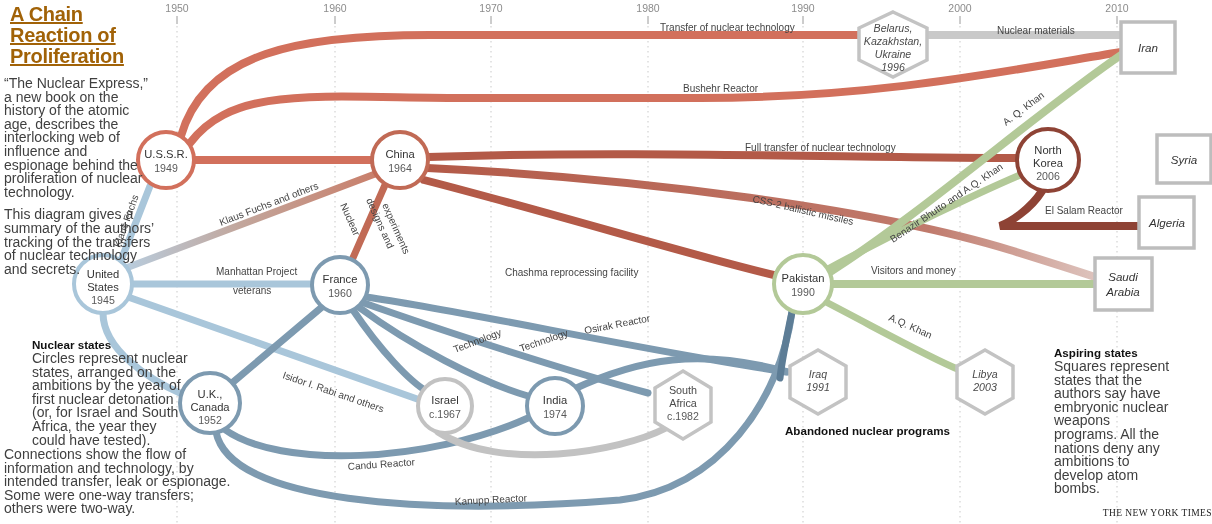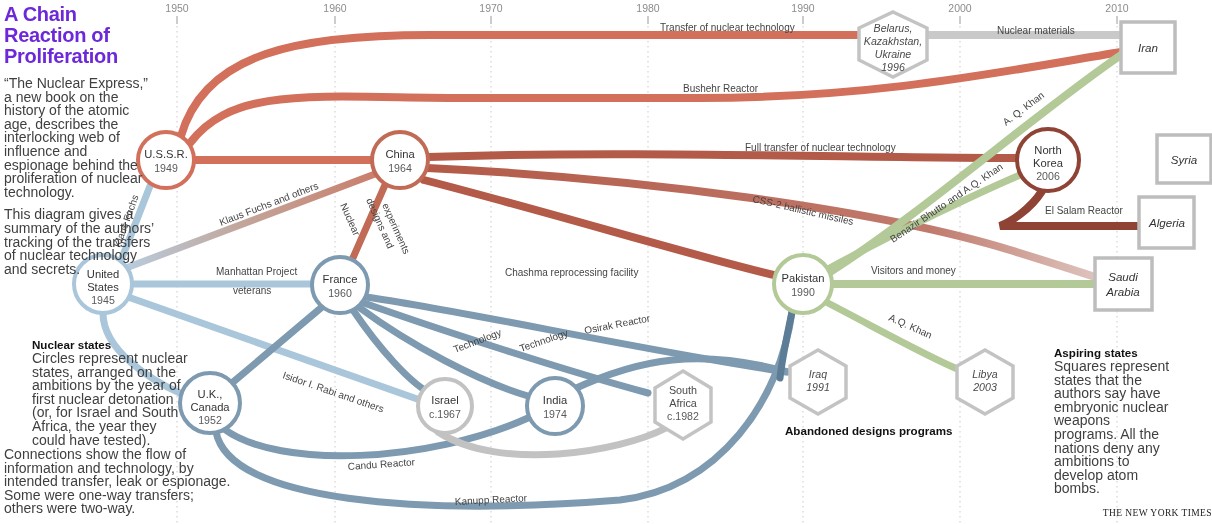--- a/index.html
+++ b/index.html
@@ -2,21 +2,21 @@
 <html><head>
 <meta charset="utf-8">
 <style>
   html,body{margin:0;padding:0;background:#ffffff;}
   body{width:1212px;height:524px;overflow:hidden;font-family:"Liberation Sans",sans-serif;color:#3a3a3a;}
   #root{position:relative;width:1212px;height:524px;}
   svg#diagram{position:absolute;left:0;top:0;width:1212px;height:524px;}
 
   .panel{position:absolute;}
   #title-block{left:4px;top:4px;width:150px;}
-  .main-title{font-size:20px;line-height:21px;font-weight:bold;color:#6d28d9;letter-spacing:-0.3px;margin:0 0 10px 0;}
+  .main-title{font-size:20px;line-height:21px;font-weight:bold;color:#a16207;letter-spacing:-0.3px;margin:0 0 10px 6px;text-decoration:underline;}
   .body-text{font-size:14px;line-height:13.6px;color:#3f3f3f;margin:0 0 9px 0;}
   .legend-head{font-size:11.6px;font-weight:bold;color:#111;margin:0 0 1px 0;}
   .src{font-size:9.6px;color:#4a4a4a;line-height:12px;margin:0;}
 
   #legend-nuclear{left:4px;top:338px;width:160px;margin-left:28px;}
   #legend-abandoned{left:785px;top:424px;width:290px;}
   #legend-aspiring{left:1054px;top:346px;width:120px;}
   #nyt{position:absolute;left:1090px;top:508px;width:122px;text-align:right;font-family:"Liberation Serif",serif;font-size:9.5px;letter-spacing:.4px;color:#222;}
 
   .axis-label{font-size:10.5px;fill:#8c8c8c;text-anchor:middle;font-family:"Liberation Sans",sans-serif;}
@@ -321,21 +321,21 @@
   <div class="panel" id="legend-nuclear">
     <div class="legend-head">Nuclear states</div>
     <p class="body-text">Circles represent nuclear states, arranged on the ambitions by the year of first nuclear detonation (or, for Israel and South Africa, the year they could have tested).</p>
   </div>
   <div class="panel" style="left:4px;top:448px;width:230px;">
     <p class="body-text">Connections show the flow of information and technology, by intended transfer, leak or espionage. Some were one-way transfers; others were two-way.</p>
     <p class="src">Sources: Thomas C. Reed and Danny B. Stillman</p>
   </div>
 
   <div class="panel" id="legend-abandoned">
-    <div class="legend-head">Abandoned designs programs</div>
+    <div class="legend-head">Abandoned nuclear programs</div>
   </div>
 
   <div class="panel" id="legend-aspiring">
     <div class="legend-head">Aspiring states</div>
     <p class="body-text">Squares represent states that the authors say have embryonic nuclear weapons programs. All the nations deny any ambitions to develop atom bombs.</p>
   </div>
 
   <div id="nyt">THE NEW YORK TIMES</div>
 </div>
 

